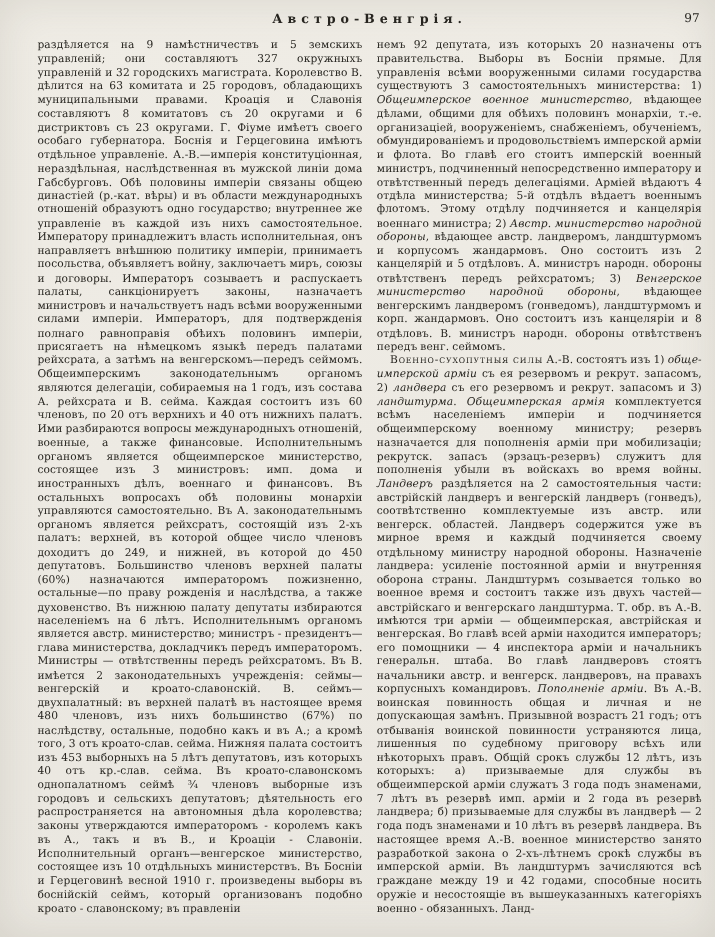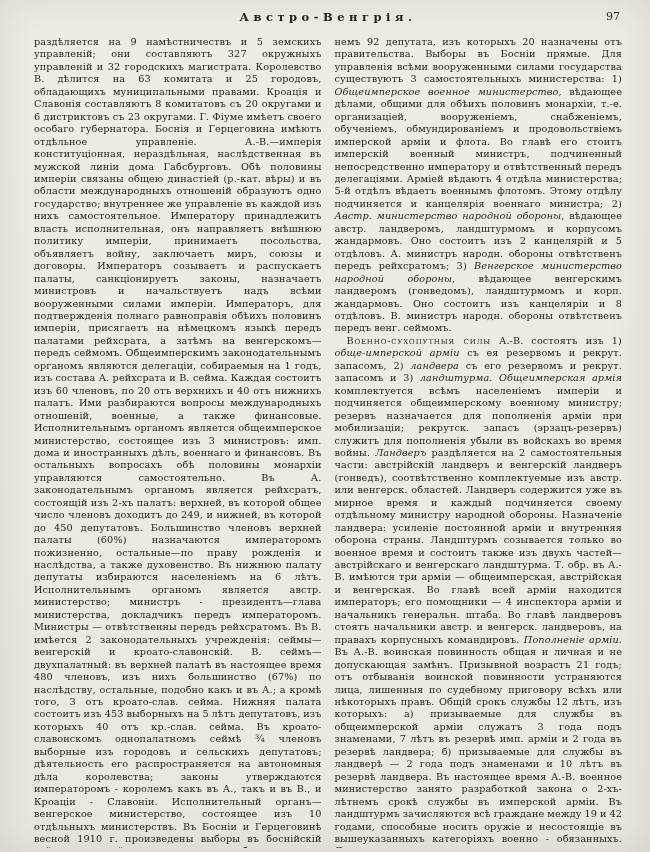--- a/index.html
+++ b/index.html
@@ -6,21 +6,21 @@
   body{
     width:650px;height:852px;
     background:#edeae3;
     font-family:"DejaVu Serif", serif;
     color:#26241f;
     overflow:hidden;
   }
   .page{
     box-sizing:border-box;
     width:650px;height:852px;
-    padding:10px 28px 6px 34px;
+    padding:10px 12px 6px 34px;
     position:relative;
     background:linear-gradient(180deg,#efece5 0%,#edeae3 50%,#eae7e0 100%);
     box-shadow:inset 0 0 40px rgba(120,115,100,0.18);
   }
   .header{position:relative;height:20px;margin-bottom:6px;}
   .title{
     position:absolute;left:0;right:0;top:0;
     text-align:center;
     font-weight:bold;
     font-size:11.5px;

